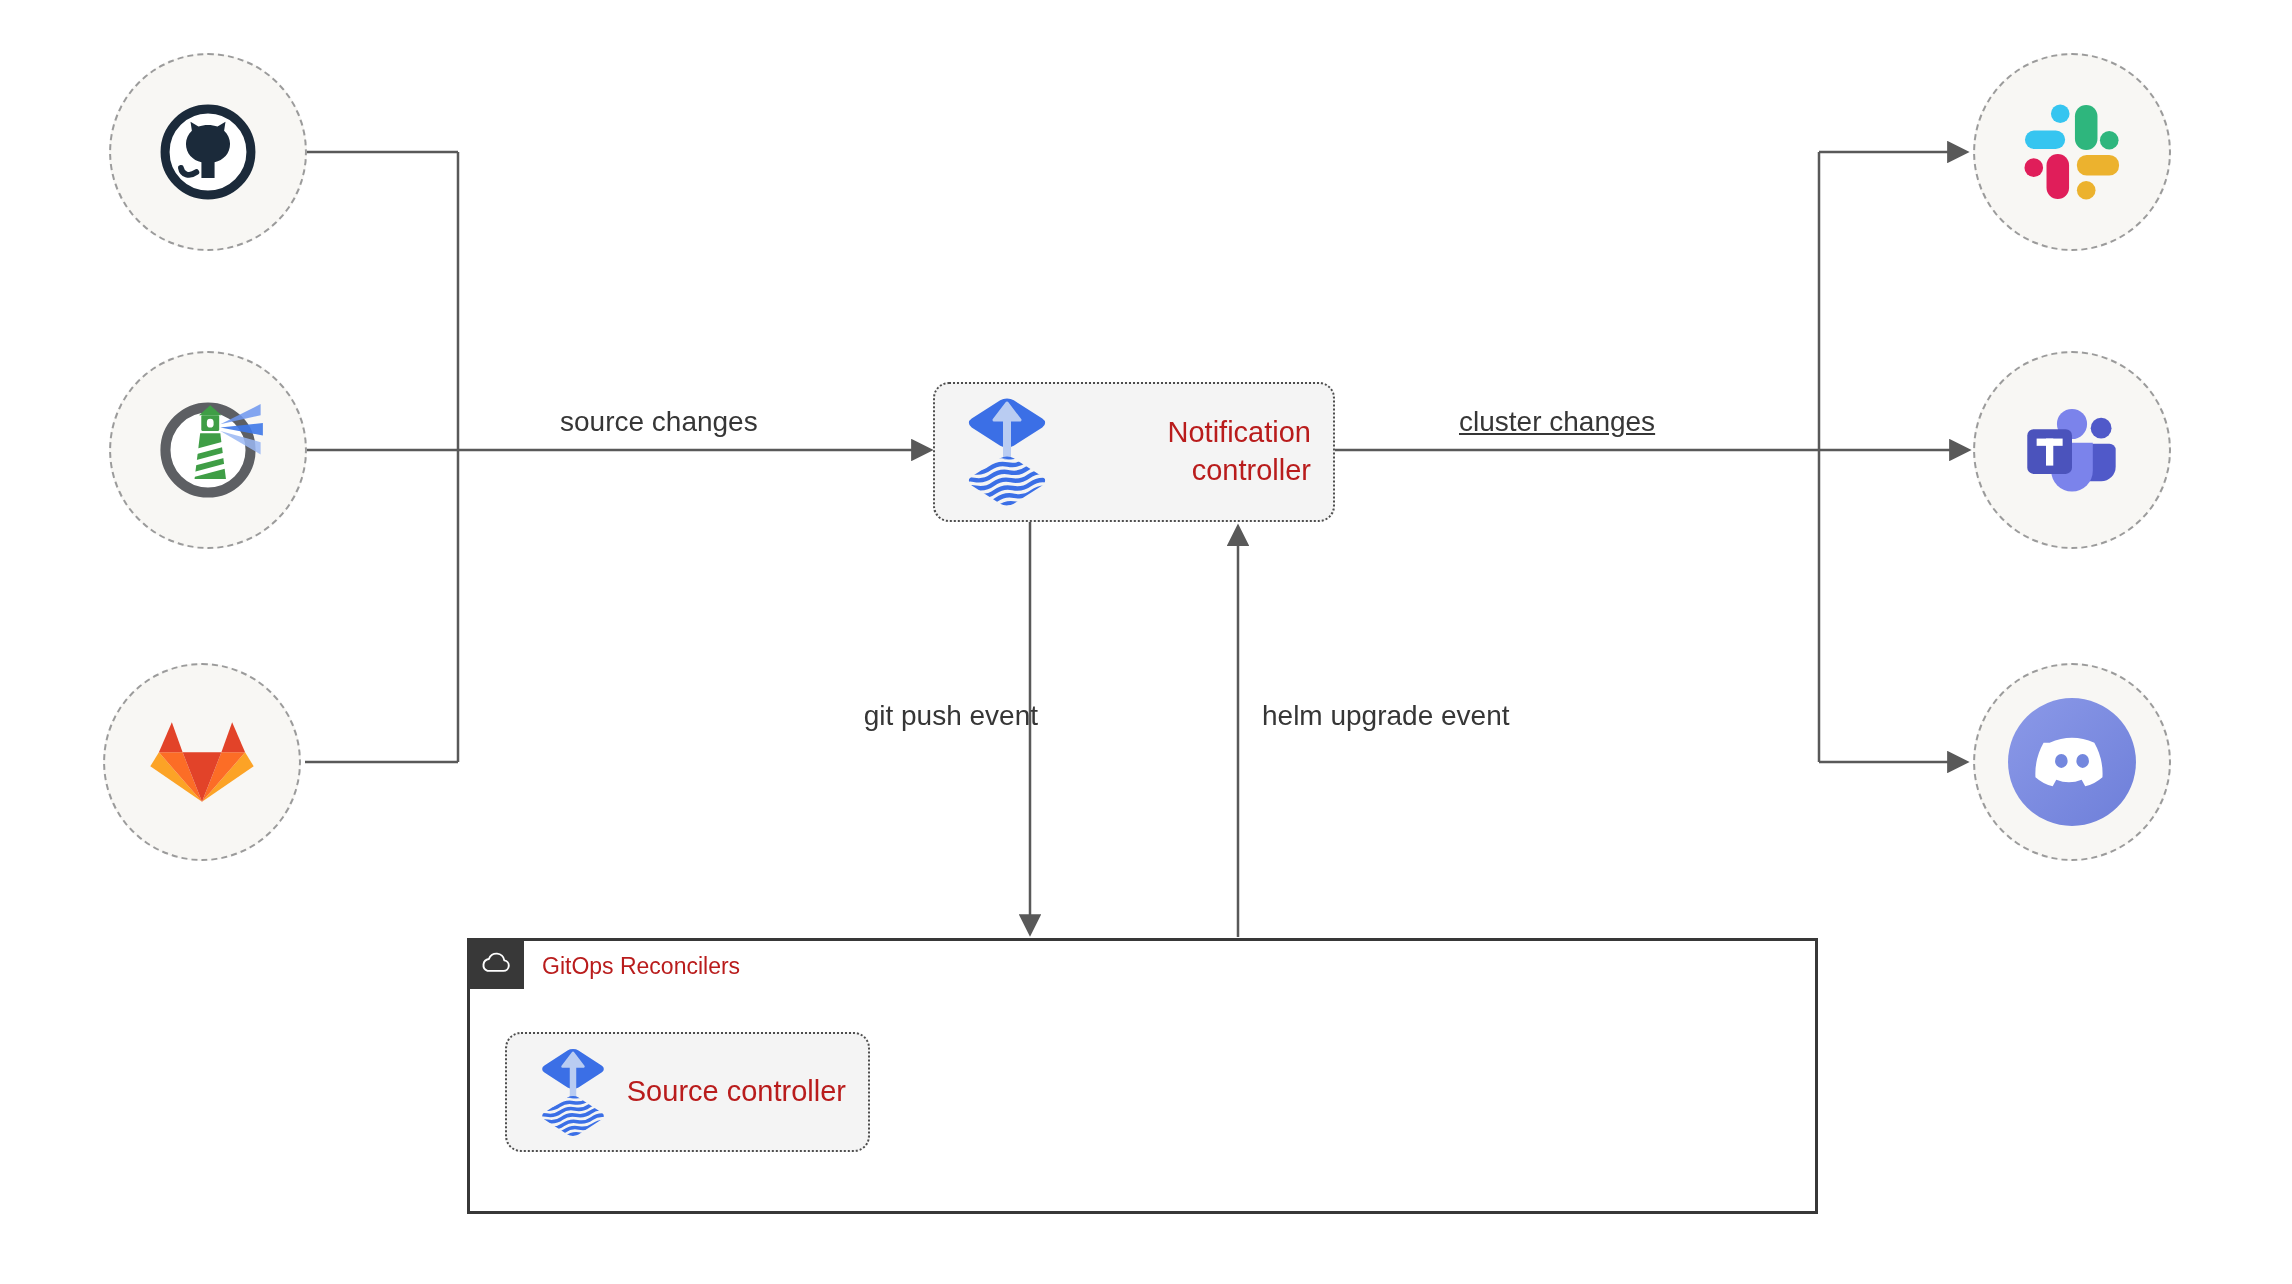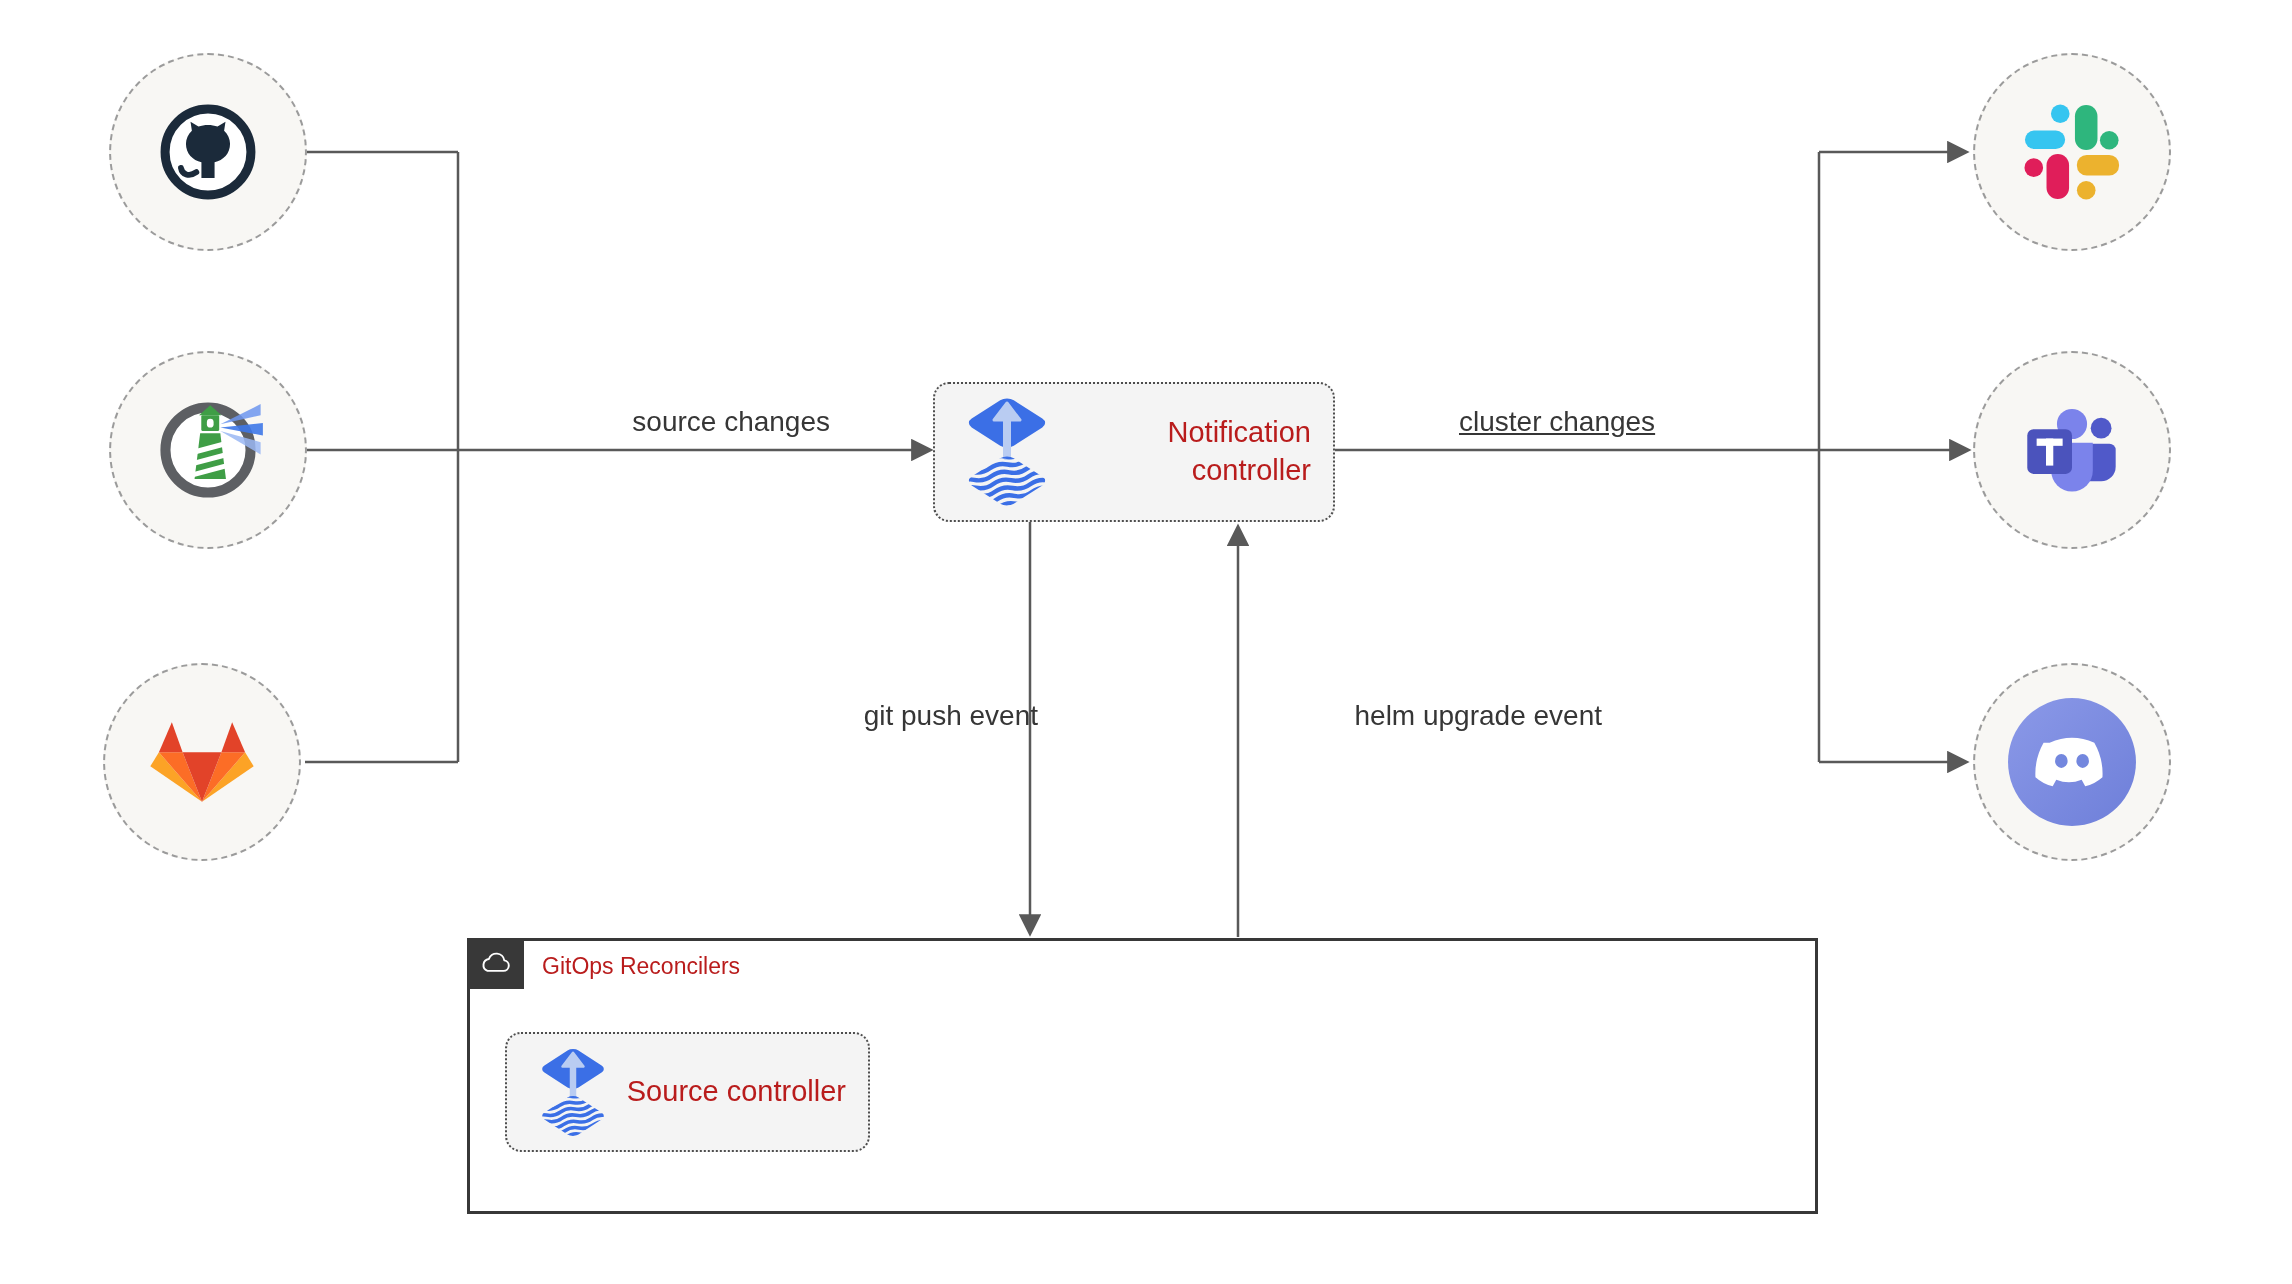--- a/index.html
+++ b/index.html
@@ -15,24 +15,24 @@
     box-sizing:border-box;display:flex;align-items:center;z-index:3;padding:0 22px;}
   .node-label{flex:1;text-align:right;font-size:29px;color:#b91c1c;line-height:1.3;}
 
   .group-box{position:absolute;left:467px;top:938px;width:1351px;height:276px;
     border:3px solid #383838;background:#ffffff;box-sizing:border-box;z-index:2;}
   .group-header{position:absolute;left:-3px;top:-3px;width:57px;height:51px;background:#383838;
     display:flex;align-items:center;justify-content:center;}
   .group-title{position:absolute;left:72px;top:12px;font-size:23px;color:#b91c1c;white-space:nowrap;}
 
   .edge-label{position:absolute;font-size:28px;color:#363636;white-space:nowrap;z-index:2;}
-  .lbl-source{left:560px;top:406px;width:270px;text-align:right;}
+  .lbl-source{left:560px;top:406px;width:270px;text-align:left;}
   .lbl-cluster{left:1459px;top:406px;width:270px;text-decoration:underline;}
   .lbl-gitpush{left:800px;top:700px;width:238px;text-align:right;}
-  .lbl-helmupg{left:1262px;top:700px;width:340px;text-align:right;}
+  .lbl-helmupg{left:1262px;top:700px;width:340px;text-align:left;}
 </style>
 </head>
 <body>
 
 <div class="canvas">
 
   <svg width="0" height="0" style="position:absolute">
     <defs>
       <marker id="arw" viewBox="0 0 10 10" refX="7.5" refY="5" markerWidth="9" markerHeight="9" orient="auto-start-reverse">
         <path d="M0 0 L10 5 L0 10 z" fill="#595959"></path>

